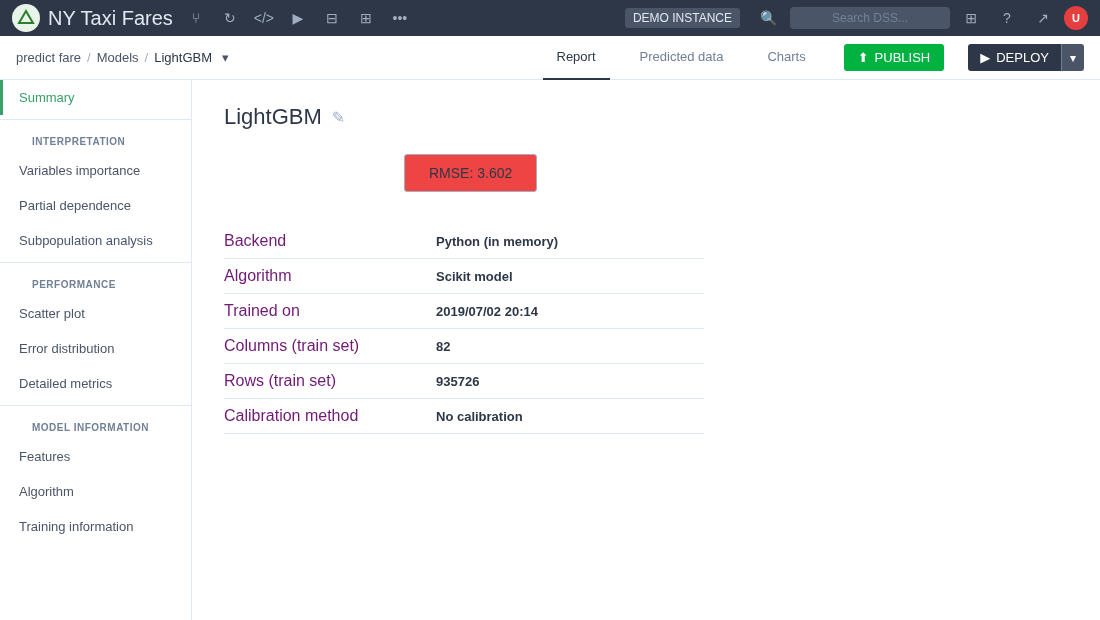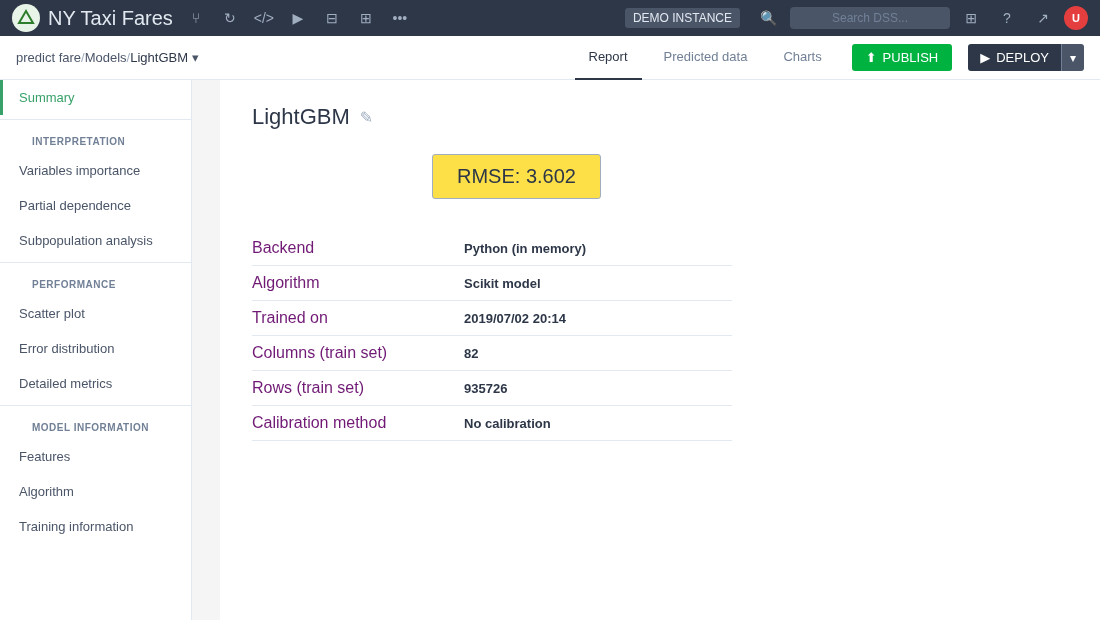--- a/index.html
+++ b/index.html
@@ -60,27 +60,27 @@
     
     .second-nav {
       height: 44px;
       background: #fff;
       border-bottom: 1px solid #e2e8f0;
       display: flex;
       align-items: center;
       justify-content: space-between;
       padding: 0 16px;
     }
-    .breadcrumb { display: flex; align-items: flex-end; gap: 0; color: #4a5568; font-size: 13px; }
+    .breadcrumb { display: flex; align-items: flex-end; gap: 6px; color: #4a5568; font-size: 13px; }
     .breadcrumb-link { color: #4a5568; cursor: pointer; }
     .breadcrumb-sep { color: #a0aec0; }
     .breadcrumb-current { color: #2d3748; font-weight: 500; }
     .breadcrumb-dropdown { color: #4a5568; cursor: pointer; margin-left: 4px; }
 
-    .second-nav-right { display: flex; align-items: center; gap: 8px; }
+    .second-nav-right { display: flex; align-items: center; gap: 16px; }
     .nav-tab {
       padding: 8px 14px;
       color: #718096;
       cursor: pointer;
       font-size: 13px;
       border-bottom: 2px solid transparent;
       height: 44px;
       display: flex; align-items: center;
     }
     .nav-tab.active { color: #2d3748; border-bottom: 2px solid #2d3748; font-weight: 500; }
@@ -113,21 +113,21 @@
       padding: 6px 8px;
       border-radius: 0 3px 3px 0;
       cursor: pointer;
       font-size: 12px;
       border-left: 1px solid #718096;
     }
     .btn-group { display: flex; margin-left: 8px; }
     .btn-group .deploy-btn { border-radius: 3px 0 0 3px; }
 
     
-    .layout { display: flex; height: calc(620px - 80px); gap: 28px; }
+    .layout { display: flex; height: calc(620px - 80px); }
 
     
     .sidebar {
       width: 192px;
       background: #fff;
       border-right: 1px solid #e2e8f0;
       overflow-y: auto;
       flex-shrink: 0;
     }
     .sidebar-section-item {
@@ -162,24 +162,24 @@
       font-size: 22px;
       font-weight: 400;
       color: #2d3748;
       margin-bottom: 24px;
     }
     .edit-icon { color: #a0aec0; cursor: pointer; font-size: 16px; }
 
     .rmse-box {
       display: inline-block;
       border: 1px solid #a0aec0;
-      background: #fde047;
+      background: #ef4444;
       padding: 10px 24px;
       border-radius: 3px;
-      font-size: 20px;
+      font-size: 14px;
       color: #2d3748;
       margin-bottom: 32px;
       margin-left: 180px;
     }
 
     .info-table { border-collapse: collapse; width: 480px; }
     .info-table td {
       padding: 8px 12px;
       border-bottom: 1px solid #e2e8f0;
       vertical-align: middle;

